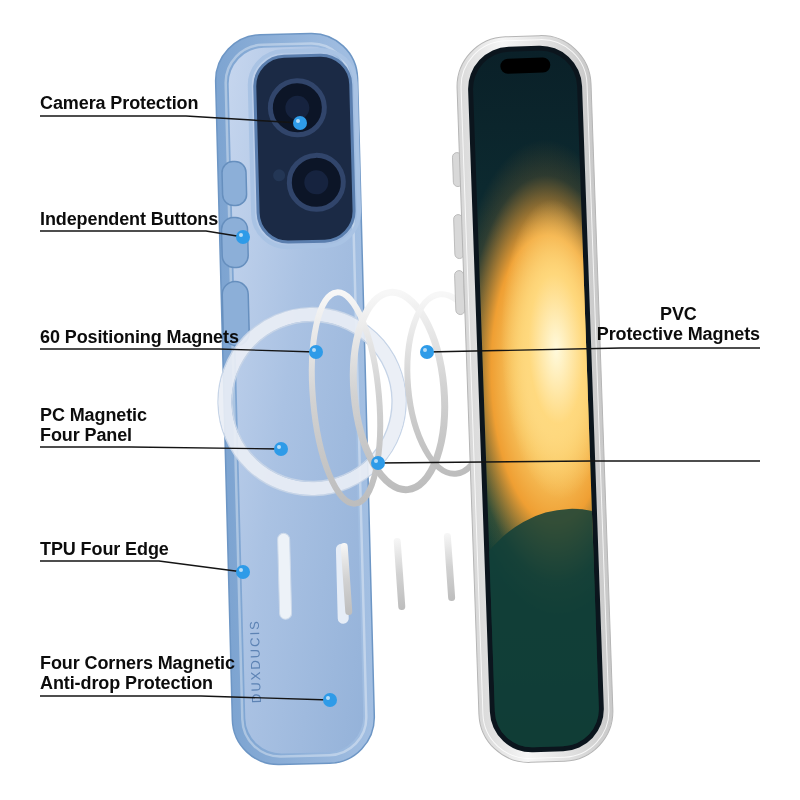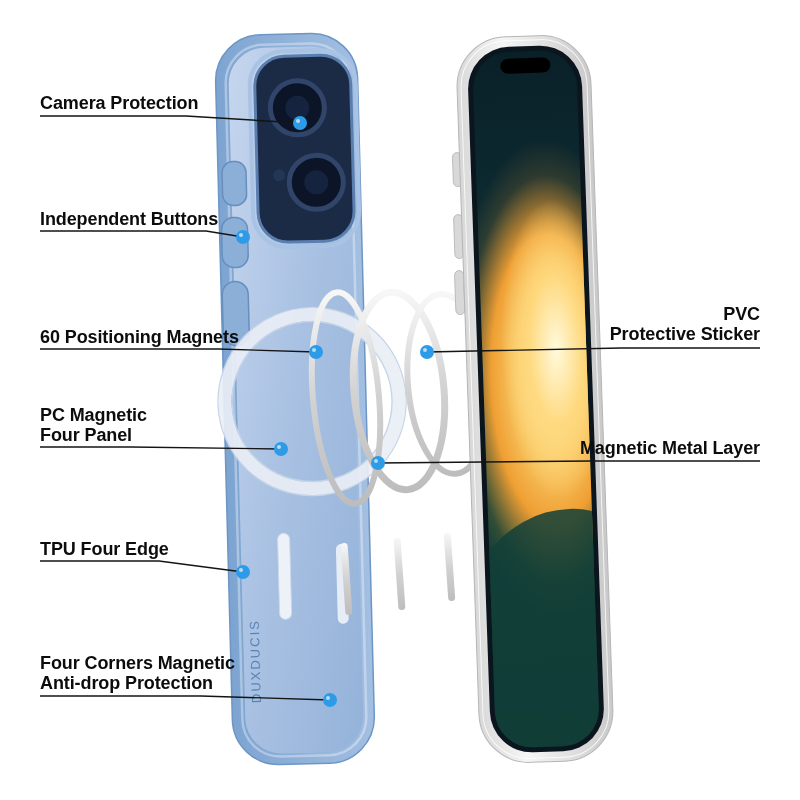--- a/index.html
+++ b/index.html
@@ -8,21 +8,21 @@
     overflow:hidden;font-family:"Liberation Sans",sans-serif;
   }
   .scene-svg{position:absolute;left:0;top:0;}
   .label{
     position:absolute;left:40px;
     font-family:"Liberation Sans",sans-serif;
     font-size:18px;line-height:20px;font-weight:600;
     color:#0c0c0c;white-space:nowrap;letter-spacing:-0.1px;
   }
   .label span{display:block;}
-  .label.right{left:auto;right:40px;text-align:right;}
+  .label.right{left:auto;right:40px;text-align:center;}
 </style>
 </head>
 <body>
 
 <div class="stage">
 
   <svg class="scene-svg" width="800" height="800" viewBox="0 0 800 800">
     <defs>
       <linearGradient id="gradCase" x1="0" y1="0" x2="1" y2="0">
         <stop offset="0" stop-color="#7da4d1"></stop>
@@ -172,19 +172,16 @@
   </div>
   <div class="label" style="top:539px">
     <span>TPU Four Edge</span>
   </div>
   <div class="label" style="top:653px">
     <span>Four Corners Magnetic</span>
     <span>Anti-drop Protection</span>
   </div>
   <div class="label right" style="top:304px">
     <span>PVC</span>
-    <span>Protective Sticker</span>
-  </div>
-  <div class="label right" style="top:438px">
-    <span>Magnetic Metal Layer</span>
+    <span>Protective Magnets</span>
   </div>
 
 </div>
 
 </body></html>

